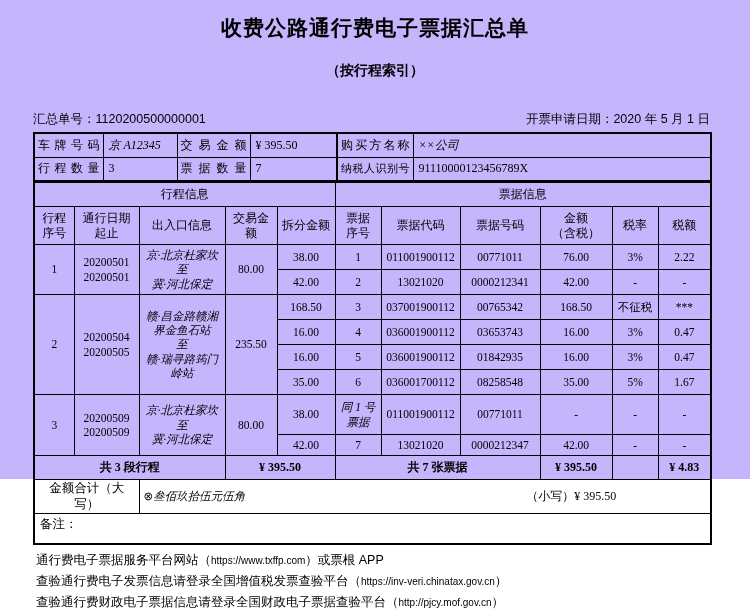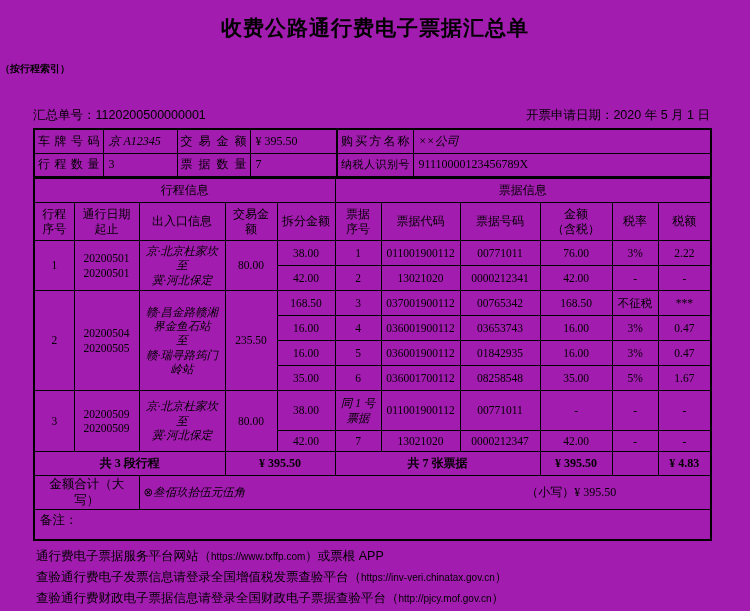--- a/index.html
+++ b/index.html
@@ -1,23 +1,23 @@
 <!DOCTYPE html>
 <html><head>
 <meta charset="utf-8">
 <style>
   * { box-sizing: border-box; margin: 0; padding: 0; }
   html, body { width: 750px; height: 611px; background: #fff; overflow: hidden; }
   body { font-family: "Liberation Serif", serif; color: #000; }
 
-  .page { position: relative; width: 750px; height: 611px; background: #a21caf; }
+  .page { position: relative; width: 750px; height: 479px; background: #c4b5fd; }
 
   .doc-title { padding-top: 14px; text-align: center; font-size: 21px; font-weight: bold;
                letter-spacing: 1px; line-height: 28px; }
-  .doc-subtitle { margin-top: 20px; font-size: 10px; font-weight: bold; }
+  .doc-subtitle { margin-top: 20px; text-align: center; font-size: 14px; font-weight: bold; }
 
   .content { width: 677px; margin-left: 33px; }
 
   .meta-row { display: flex; justify-content: space-between; margin-top: 31px; margin-bottom: 5px;
               font-family: "Liberation Sans", sans-serif; font-size: 12.5px; line-height: 16px; }
 
   table { border-collapse: collapse; table-layout: fixed; width: 677px; }
   td { border: 1px solid #000; text-align: center; vertical-align: middle;
        font-size: 11.5px; line-height: 1.25; padding: 1px 2px; overflow: hidden; }
 

